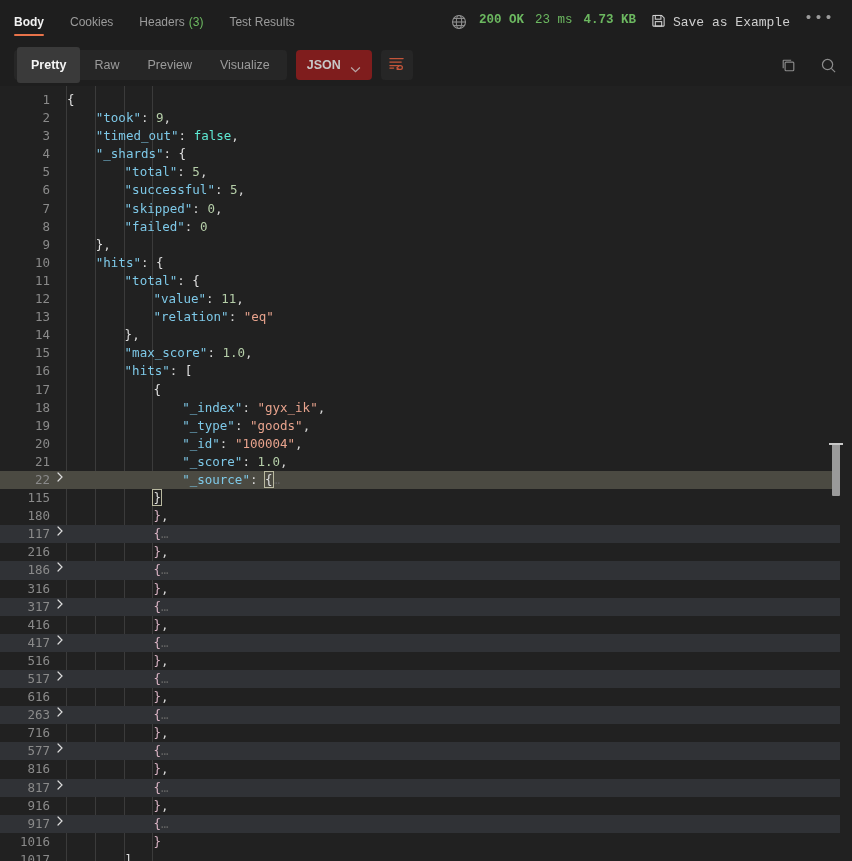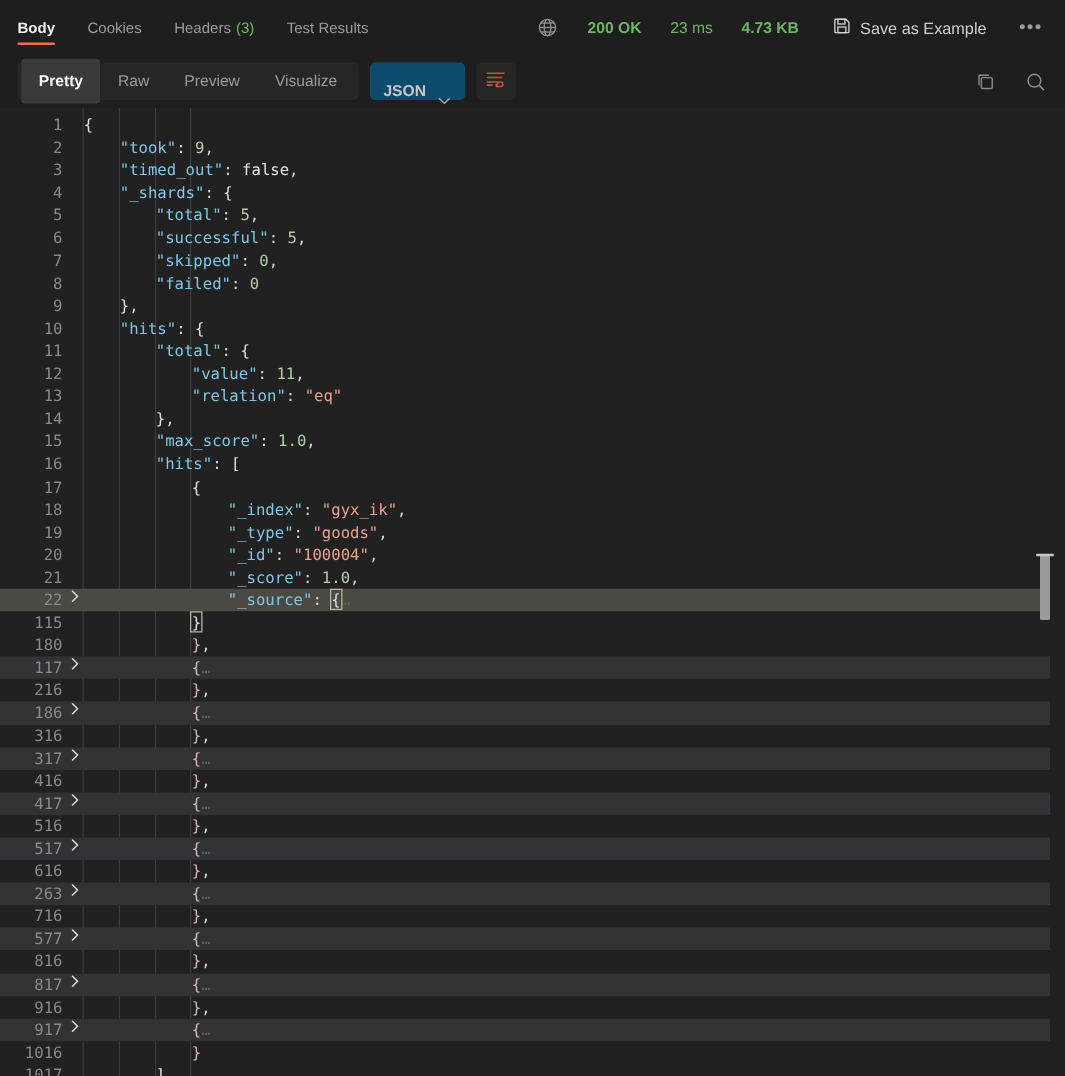--- a/index.html
+++ b/index.html
@@ -32,22 +32,23 @@
   .tab:first-child { padding-left: 0; }
   .tab.active { color: #f2f2f2; font-weight: bold; }
   .tab.active::after {
     content: ""; position: absolute;
     left: 0; right: 13px; bottom: 8px; height: 2px;
     background: #e8734a; border-radius: 1px;
   }
   .tab .cnt { color: #6cb860; margin-left: 4px; font-weight: normal; }
 
   .topright {
-    margin-left: auto; display: flex; align-items: center; gap: 12px;
+    margin-left: auto; display: flex; gap: 0px;
     font-size: 12.5px;
+    font-family: Liberation Mono, monospace;
   }
   .globe-ic { width: 18px; height: 18px; margin-right: 11px; opacity: .75; }
   .stat { color: #6cb860; margin-right: 11px; white-space: nowrap; font-size: 12.5px; }
   .stat.bold { font-weight: bold; }
   .savebtn {
     display: flex; align-items: center; gap: 7px;
     color: #cfcfcf; font-size: 13px; cursor: pointer;
     margin-left: 4px; margin-right: 10px;
   }
   .dots { color: #9b9b9b; font-size: 15px; letter-spacing: 1px;
@@ -67,22 +68,22 @@
   }
   .seg {
     height: 36px; display: flex; align-items: center;
     padding: 0 14px; border-radius: 3px;
     font-size: 12.5px; color: #9b9b9b; cursor: pointer; white-space: nowrap;
   }
   .seg.active { background: #3a3a3a; color: #f5f5f5; font-weight: bold; }
 
   .selectbox {
     margin-left: 9px; height: 30px;
-    display: flex; align-items: flex-end; gap: 9px;
-    background: #0c4a6e; border-radius: 4px;
+    display: flex; align-items: center; gap: 9px;
+    background: #7f1d1d; border-radius: 4px;
     padding: 0 11px; font-size: 12.5px; color: #c8c8c8;
     cursor: pointer; font-weight: bold;
   }
   .chev { width: 11px; height: 7px; opacity:.8 }
 
   .wrapbtn {
     margin-left: 9px; width: 32px; height: 30px;
     background: #262626; border-radius: 4px;
     display: flex; align-items: center; justify-content: center;
     cursor: pointer;
@@ -119,21 +120,21 @@
     width: 14px; flex: 0 0 14px; color: #dcdcdc; font-size: 11px;
     text-align: center; line-height: 18.1px; cursor: pointer;
   }
   .txt { white-space: pre; flex: 1 1 auto; }
 
   
   .k  { color: #7ec9e8; }           
   .p  { color: #d6d6d6; }           
   .n  { color: #b5cea8; }           
   .s  { color: #e8a38d; }           
-  .b  { color: #e5e5e5; }           
+  .b  { color: #5eead4; }           
   .br { color: #e0e0e0; }           
   .brp{ color: #d9b3c4; }           
   .el { color: #5f5f5f; }           
   .boxed { outline: 1px solid #b9b9a0; outline-offset: 0px; }
 
   
   .guides { position: absolute; top: 0; left: 0; bottom: 0; width: 840px;
             pointer-events: none; }
   .g { position: absolute; top: 0; width: 1px; background: #3b3b3b; }
 

